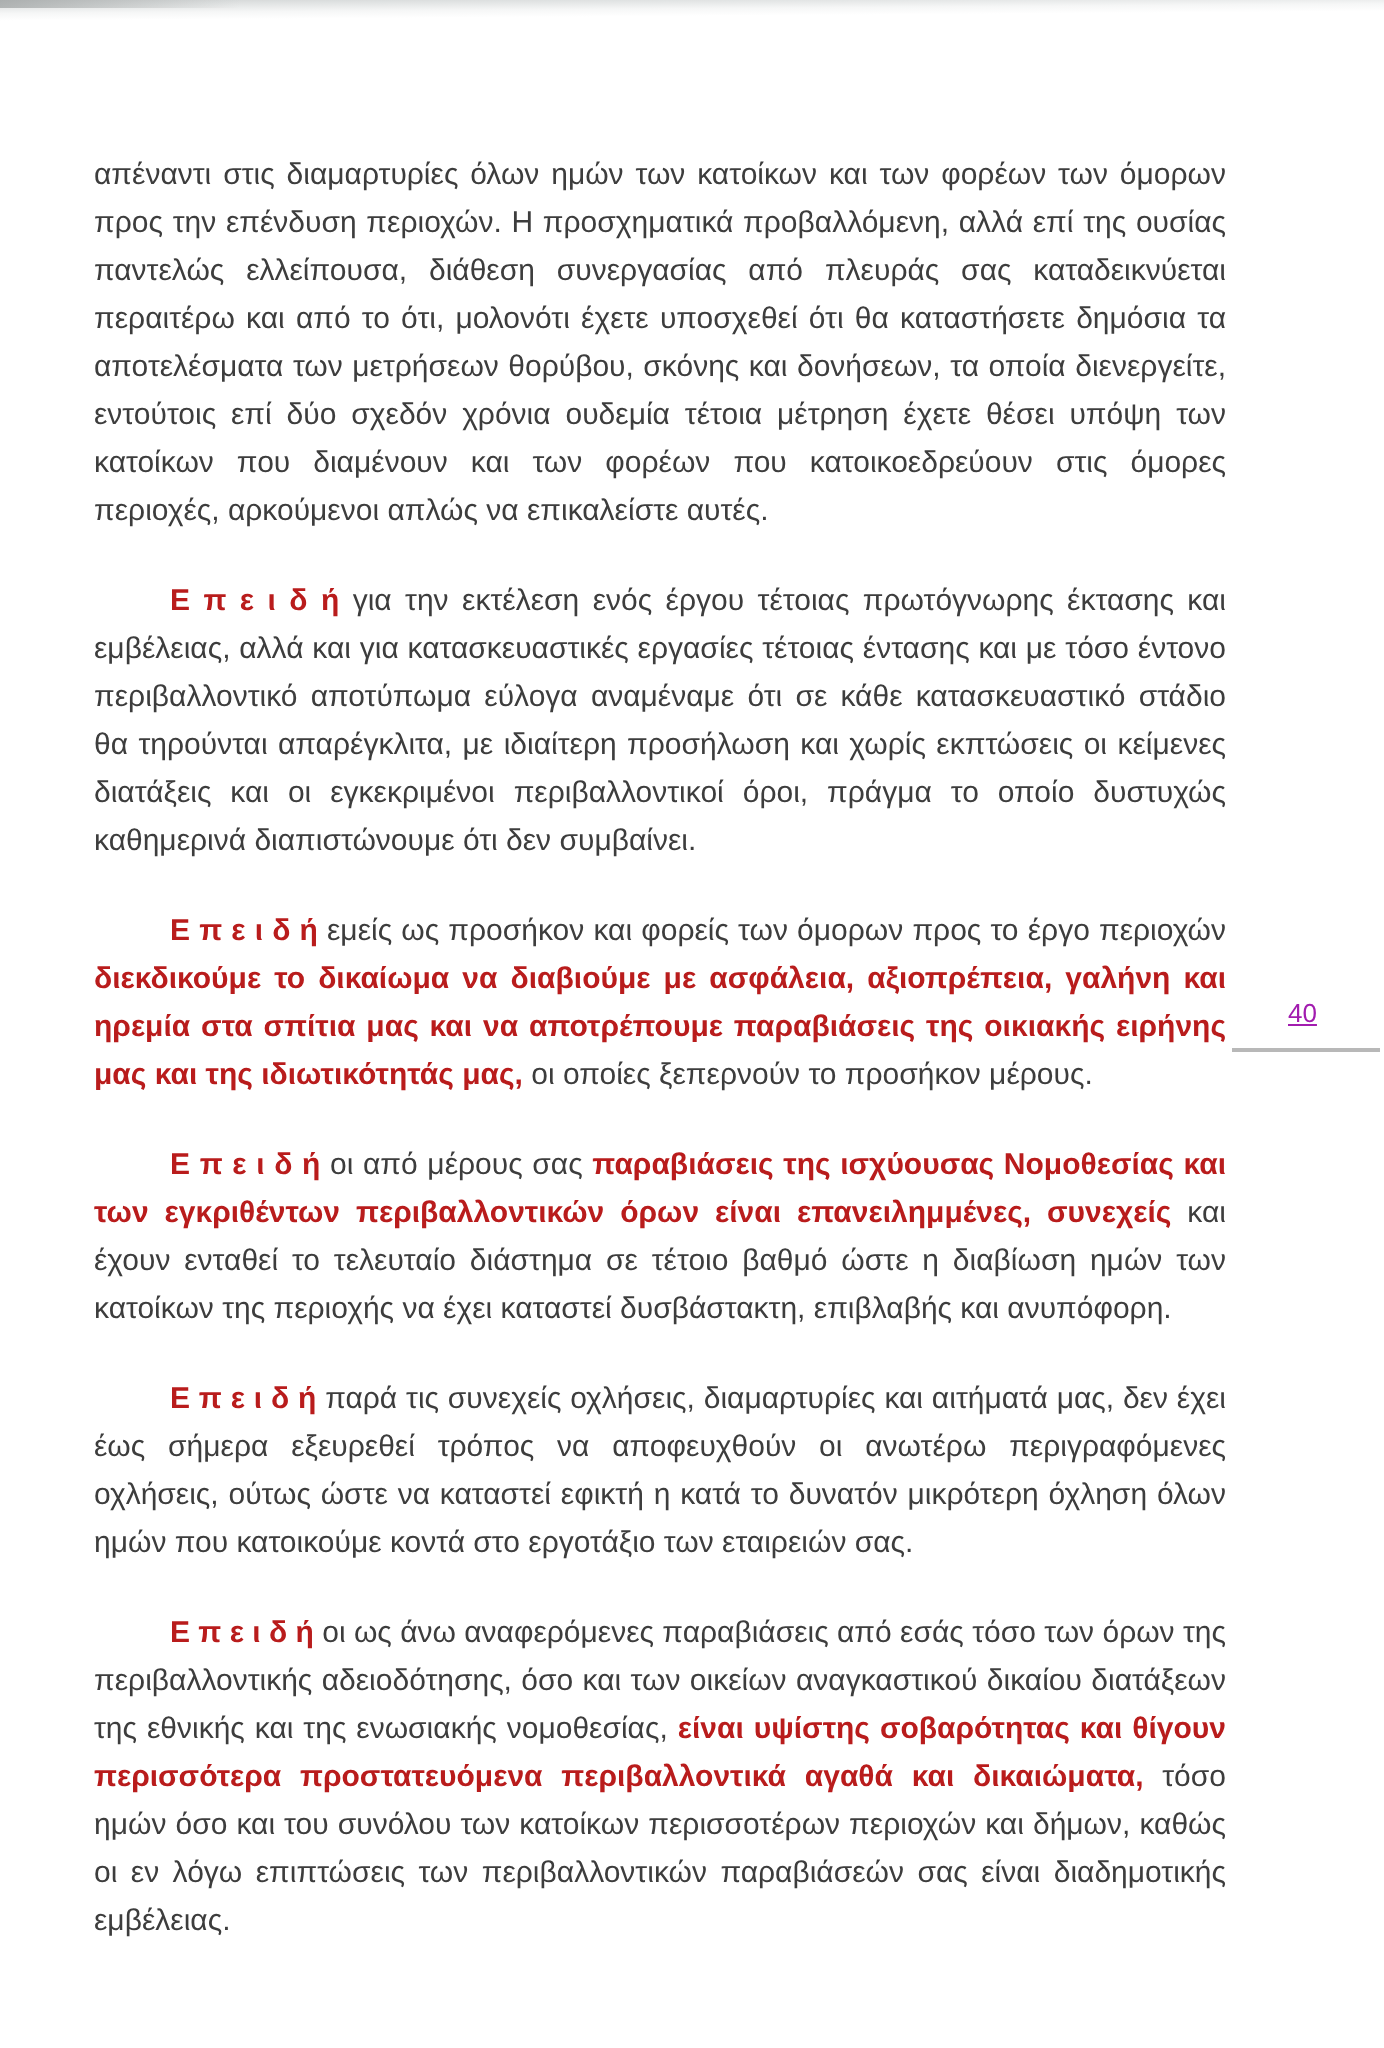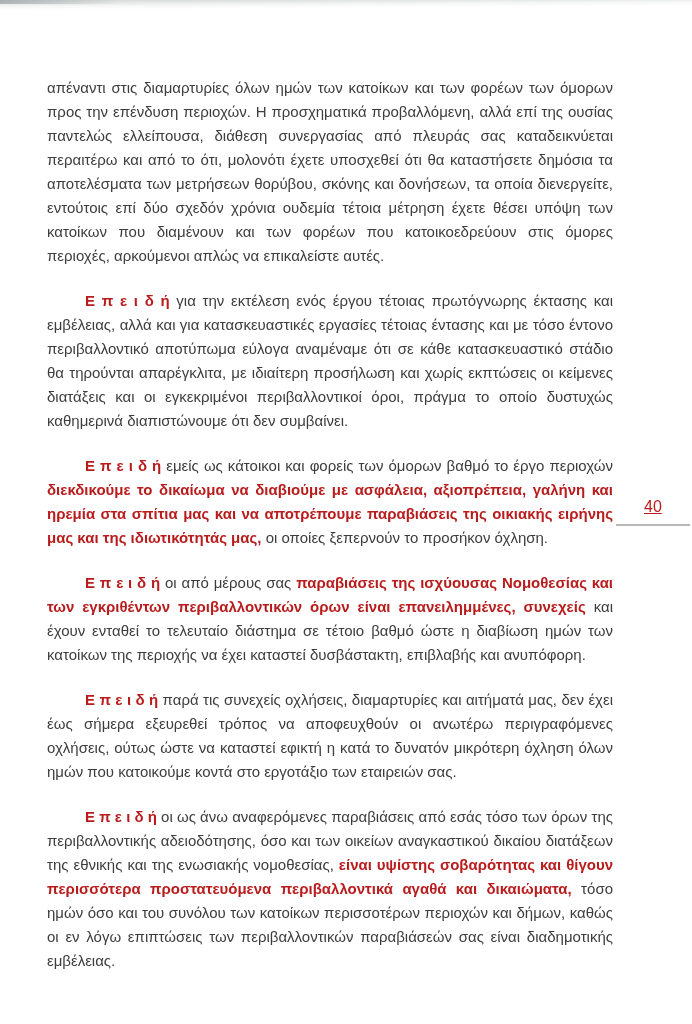--- a/index.html
+++ b/index.html
@@ -57,37 +57,37 @@
     color: #b91c1c;
   }
   .margin-number {
     position: absolute;
     left: 616px;
     top: 497px;
     width: 74px;
     box-sizing: border-box;
     padding: 0 0 7px 28px;
     border-bottom: 2px solid #b8b8b8;
-    font-size: 16px;
+    font-size: 13px;
     line-height: 20px;
-    color: #b91c1c;
+    color: #a21caf;
     text-decoration: underline;
   }
 </style>
 </head>
 <body>
 
 <div class="page">
   <div class="scan-band"></div>
   <div class="scan-corner"></div>
 
   <div class="text-block" id="paragraphs">
       <p class="para"><span>απέναντι στις διαμαρτυρίες όλων ημών των κατοίκων και των φορέων των όμορων προς την επένδυση περιοχών. Η προσχηματικά προβαλλόμενη, αλλά επί της ουσίας παντελώς ελλείπουσα, διάθεση συνεργασίας από πλευράς σας καταδεικνύεται περαιτέρω και από το ότι, μολονότι έχετε υποσχεθεί ότι θα καταστήσετε δημόσια τα αποτελέσματα των μετρήσεων θορύβου, σκόνης και δονήσεων, τα οποία διενεργείτε, εντούτοις επί δύο σχεδόν χρόνια ουδεμία τέτοια μέτρηση έχετε θέσει υπόψη των κατοίκων που διαμένουν και των φορέων που κατοικοεδρεύουν στις όμορες περιοχές, αρκούμενοι απλώς να επικαλείστε αυτές.</span></p>
       <p class="para indent"><span class="b">Ε π ε ι δ ή</span><span> για την εκτέλεση ενός έργου τέτοιας πρωτόγνωρης έκτασης και εμβέλειας, αλλά και για κατασκευαστικές εργασίες τέτοιας έντασης και με τόσο έντονο περιβαλλοντικό αποτύπωμα εύλογα αναμέναμε ότι σε κάθε κατασκευαστικό στάδιο θα τηρούνται απαρέγκλιτα, με ιδιαίτερη προσήλωση και χωρίς εκπτώσεις οι κείμενες διατάξεις και οι εγκεκριμένοι περιβαλλοντικοί όροι, πράγμα το οποίο δυστυχώς καθημερινά διαπιστώνουμε ότι δεν συμβαίνει.</span></p>
-      <p class="para indent"><span class="b">Ε π ε ι δ ή</span><span> εμείς ως κάτοικοι και φορείς των όμορων βαθμό το έργο περιοχών </span><span class="b">διεκδικούμε το δικαίωμα να διαβιούμε με ασφάλεια, αξιοπρέπεια, γαλήνη και ηρεμία στα σπίτια μας και να αποτρέπουμε παραβιάσεις της οικιακής ειρήνης μας και της ιδιωτικότητάς μας,</span><span> οι οποίες ξεπερνούν το προσήκον όχληση.</span></p>
+      <p class="para indent"><span class="b">Ε π ε ι δ ή</span><span> εμείς ως προσήκον και φορείς των όμορων προς το έργο περιοχών </span><span class="b">διεκδικούμε το δικαίωμα να διαβιούμε με ασφάλεια, αξιοπρέπεια, γαλήνη και ηρεμία στα σπίτια μας και να αποτρέπουμε παραβιάσεις της οικιακής ειρήνης μας και της ιδιωτικότητάς μας,</span><span> οι οποίες ξεπερνούν το προσήκον μέρους.</span></p>
       <p class="para indent"><span class="b">Ε π ε ι δ ή</span><span> οι από μέρους σας </span><span class="b">παραβιάσεις της ισχύουσας Νομοθεσίας και των εγκριθέντων περιβαλλοντικών όρων είναι επανειλημμένες, συνεχείς</span><span> και έχουν ενταθεί το τελευταίο διάστημα σε τέτοιο βαθμό ώστε η διαβίωση ημών των κατοίκων της περιοχής να έχει καταστεί δυσβάστακτη, επιβλαβής και ανυπόφορη.</span></p>
       <p class="para indent"><span class="b">Ε π ε ι δ ή</span><span> παρά τις συνεχείς οχλήσεις, διαμαρτυρίες και αιτήματά μας, δεν έχει έως σήμερα εξευρεθεί τρόπος να αποφευχθούν οι ανωτέρω περιγραφόμενες οχλήσεις, ούτως ώστε να καταστεί εφικτή η κατά το δυνατόν μικρότερη όχληση όλων ημών που κατοικούμε κοντά στο εργοτάξιο των εταιρειών σας.</span></p>
       <p class="para indent"><span class="b">Ε π ε ι δ ή</span><span> οι ως άνω αναφερόμενες παραβιάσεις από εσάς τόσο των όρων της περιβαλλοντικής αδειοδότησης, όσο και των οικείων αναγκαστικού δικαίου διατάξεων της εθνικής και της ενωσιακής νομοθεσίας, </span><span class="b">είναι υψίστης σοβαρότητας και θίγουν περισσότερα προστατευόμενα περιβαλλοντικά αγαθά και δικαιώματα,</span><span> τόσο ημών όσο και του συνόλου των κατοίκων περισσοτέρων περιοχών και δήμων, καθώς οι εν λόγω επιπτώσεις των περιβαλλοντικών παραβιάσεών σας είναι διαδημοτικής εμβέλειας.</span></p>
     </div>
 
   <div class="margin-number">
     <span>40</span>
   </div>
 </div>
 

